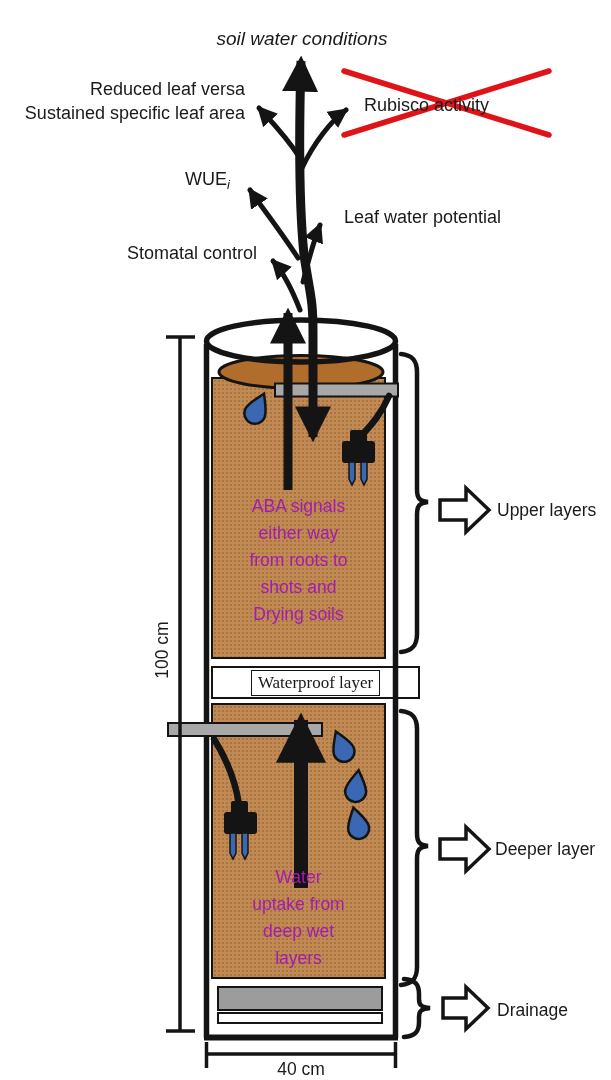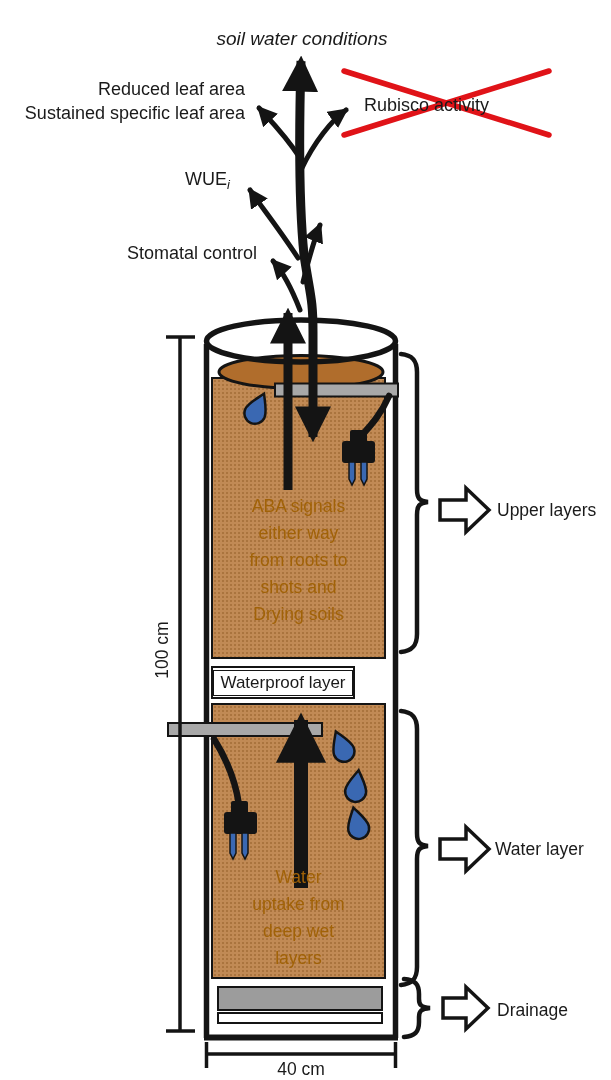--- a/index.html
+++ b/index.html
@@ -11,35 +11,35 @@
   .center{text-align:center;}
   .right{text-align:right;}
   .soil{
     position:absolute;z-index:1;box-sizing:border-box;
     background-color:var(--soil,#c18a55);
     background-image:radial-gradient(var(--soil-dot,#aa743e) 1px, rgba(0,0,0,0) 1.3px);
     background-size:4px 4px;
     border:2.5px solid #141414;
   }
   .whitebox{position:absolute;z-index:1;box-sizing:border-box;background:#fff;border:2.5px solid #141414;}
-  .soiltext{position:absolute;z-index:3;width:175px;text-align:center;font-size:17.5px;line-height:27px;color:#a16207;}
+  .soiltext{position:absolute;z-index:3;width:175px;text-align:center;font-size:17.5px;line-height:27px;color:#a21caf;}
   .soiltext span{display:block;}
   #svgart{position:absolute;left:0;top:0;z-index:2;pointer-events:none;}
   .sub{font-style:italic;font-size:13px;vertical-align:-4px;}
   #wp-inner{border:1.5px solid #141414;padding:0 6px;font-size:17px;line-height:24px;background:#fff;}
   #dim-h{transform:rotate(-90deg);transform-origin:center;}
 </style>
 </head>
 <body>
 
 <div id="figure">
 
   <div class="soil" style="left:211px;top:377px;width:175px;height:282px;"></div>
 
-  <div class="whitebox" style="left:211px;top:666px;width:144px;height:33px;display:flex;align-items:center;justify-content:center;">
+  <div class="whitebox" style="left:211px;top:666px;width:209px;height:33px;display:flex;align-items:center;justify-content:center;font-family:Liberation Serif, serif;">
     <span id="wp-inner">Waterproof layer</span>
   </div>
 
   <div class="soil" style="left:211px;top:703px;width:175px;height:276px;"></div>
 
   <div style="position:absolute;z-index:1;box-sizing:border-box;left:217px;top:986px;width:166px;height:25px;background:var(--drain-gray,#9c9c9c);border:2.5px solid #141414;"></div>
 
   <div class="whitebox" style="left:217px;top:1012px;width:166px;height:12px;"></div>
 
   <svg id="svgart" width="611" height="1080" viewBox="0 0 611 1080">
@@ -120,47 +120,48 @@
       <line x1="166" y1="337" x2="195" y2="337"></line>
       <line x1="166" y1="1031" x2="195" y2="1031"></line>
       <line x1="206.5" y1="1054" x2="395.5" y2="1054"></line>
       <line x1="206.5" y1="1042" x2="206.5" y2="1068"></line>
       <line x1="395.5" y1="1042" x2="395.5" y2="1068"></line>
     </g>
   </svg>
 
   <div class="txt center" style="left:0;top:28px;width:604px;font-size:19px;font-style:italic;">soil water conditions</div>
 
-  <div class="txt right" style="left:0;top:78px;width:245px;">Reduced leaf area</div>
+  <div class="txt right" style="left:0;top:78px;width:245px;">Reduced leaf versa</div>
   <div class="txt right" style="left:0;top:102px;width:245px;">Sustained specific leaf area</div>
 
   <div class="txt" style="left:364px;top:94px;">Rubisco activity</div>
 
   <div class="txt right" style="left:120px;top:168px;width:110px;">
     <span>WUE</span><span class="sub">i</span>
   </div>
 
+  <div class="txt" style="left:344px;top:206px;">Leaf water potential</div>
 
   <div class="txt right" style="left:60px;top:242px;width:197px;">Stomatal control</div>
 
   <div class="soiltext" style="left:211px;top:493px;">
     <span>ABA signals</span>
     <span>either way</span>
     <span>from roots to</span>
     <span>shots and</span>
     <span>Drying soils</span>
   </div>
 
   <div class="soiltext" style="left:211px;top:864px;">
     <span>Water</span>
     <span>uptake from</span>
     <span>deep wet</span>
     <span>layers</span>
   </div>
 
   <div class="txt" style="left:497px;top:499px;font-size:17.5px;">Upper layers</div>
-  <div class="txt" style="left:495px;top:838px;font-size:17.5px;">Water layer</div>
+  <div class="txt" style="left:495px;top:838px;font-size:17.5px;">Deeper layer</div>
   <div class="txt" style="left:497px;top:999px;font-size:17.5px;">Drainage</div>
 
   <div class="txt center" id="dim-h" style="left:102px;top:639px;width:120px;font-size:17.5px;">100 cm</div>
   <div class="txt center" style="left:206px;top:1058px;width:190px;font-size:17.5px;">40 cm</div>
 
 </div>
 
 </body></html>

